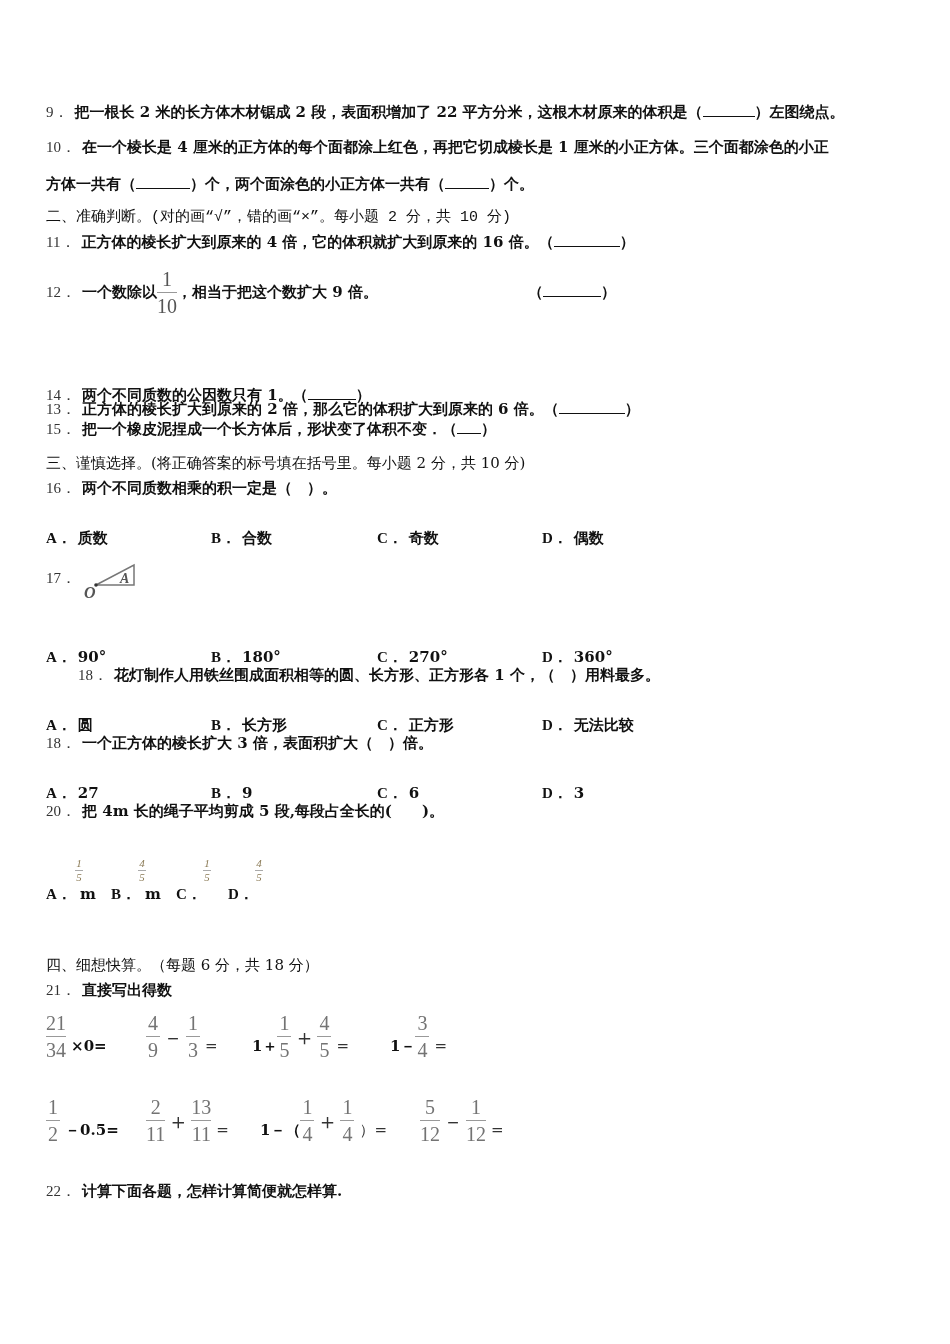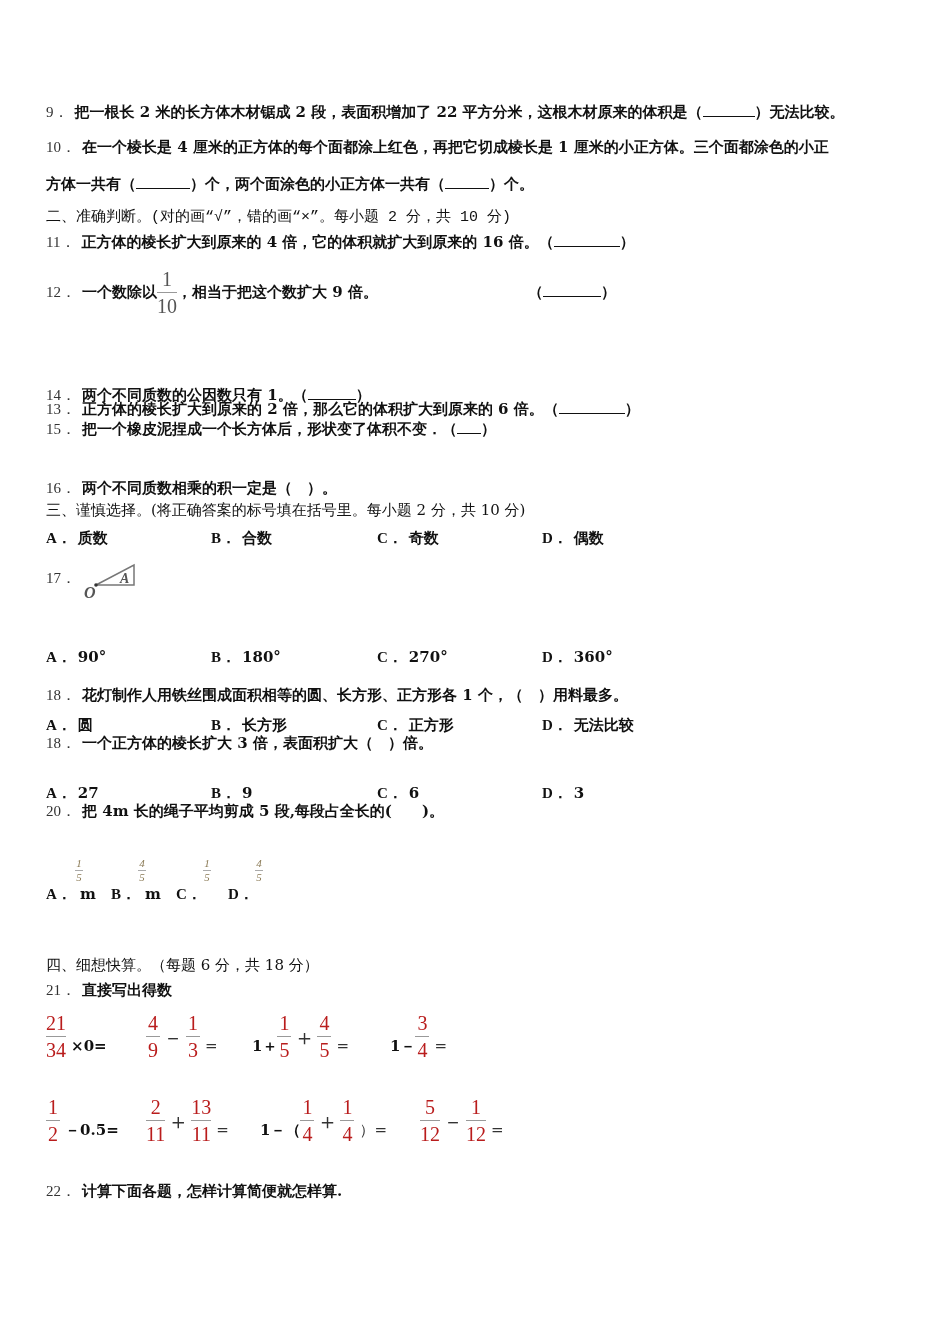--- a/index.html
+++ b/index.html
@@ -10,35 +10,35 @@
   }
   .line {
     position: absolute; left: 46px; white-space: nowrap;
     font-size: 15px; line-height: 20px; font-weight: bold;
   }
   .num { font-weight: normal; color: #333; font-family: "Liberation Serif", serif; margin-right: 6px; }
   .blank { display: inline-block; border-bottom: 1.5px solid #111; height: 14px; vertical-align: baseline; }
   .opt-row { position: absolute; left: 46px; font-size: 15px; font-weight: bold; line-height: 20px; }
   .opt { position: absolute; white-space: nowrap; margin-top: 16px; }
   .opt .lbl { font-family: "Liberation Serif", serif; margin-right: 6px; }
-  .frac { display: inline-flex; flex-direction: column; align-items: center; vertical-align: middle; font-weight: normal; color: #b91c1c; font-family: "Liberation Serif", serif; font-size: 20px; line-height: 22px; }
+  .frac { display: inline-flex; flex-direction: column; align-items: center; vertical-align: middle; font-weight: normal; color: #737373; font-family: "Liberation Serif", serif; font-size: 20px; line-height: 22px; }
   .frac .bar { width: 100%; min-width: 14px; border-top: 1px solid #999; margin: 2px 0; }
   .frac.small { font-size: 11px; line-height: 11px; font-style: italic; color: #8a7a55; }
   .frac.small .bar { min-width: 8px; margin: 1px 0; border-top-color: #aaa; }
   .calc { position: absolute; white-space: nowrap; font-size: 16px; }
   .calc .op { font-weight: normal; font-size: 22px; color: #333; margin: 0 2px; vertical-align: -4px; }
   .calc .tail { font-weight: bold; font-size: 15px; vertical-align: -10px; }
   .calc .tail.light { font-weight: normal; color: #333; }
   .fig { display: inline-block; vertical-align: middle; }
 </style>
 </head>
 <body>
 
 <div class="line" style="top:102px;">
-  <span class="num">9．</span><span>把一根长 2 米的长方体木材锯成 2 段，表面积增加了 22 平方分米，这根木材原来的体积是（</span><span class="blank" style="width:52px"></span><span>）无法比较。</span>
+  <span class="num">9．</span><span>把一根长 2 米的长方体木材锯成 2 段，表面积增加了 22 平方分米，这根木材原来的体积是（</span><span class="blank" style="width:52px"></span><span>）左图绕点。</span>
 </div>
 
 <div class="line" style="top:137px;">
   <span class="num">10．</span><span>在一个棱长是 4 厘米的正方体的每个面都涂上红色，再把它切成棱长是 1 厘米的小正方体。三个面都涂色的小正</span>
 </div>
 <div class="line" style="top:174px;text-align:right;">
   <span>方体一共有（</span><span class="blank" style="width:54px"></span><span>）个，两个面涂色的小正方体一共有（</span><span class="blank" style="width:44px"></span><span>）个。</span>
 </div>
 
 <div class="line" style="top:208px; font-weight:normal;font-family:Liberation Mono, monospace;">二、准确判断。(对的画“√”，错的画“×”。每小题 2 分，共 10 分)</div>
@@ -60,21 +60,21 @@
 </div>
 
 <div class="line" style="top:385px;">
   <span class="num">14．</span><span>两个不同质数的公因数只有 1。（</span><span class="blank" style="width:48px"></span><span>）</span>
 </div>
 
 <div class="line" style="top:419px;">
   <span class="num">15．</span><span>把一个橡皮泥捏成一个长方体后，形状变了体积不变．（</span><span class="blank" style="width:24px"></span><span>）</span>
 </div>
 
-<div class="line" style="top:453px; font-weight:normal;margin-top:47px;">三、谨慎选择。(将正确答案的标号填在括号里。每小题 2 分，共 10 分)</div>
+<div class="line" style="top:453px; font-weight:normal;">三、谨慎选择。(将正确答案的标号填在括号里。每小题 2 分，共 10 分)</div>
 
 <div class="line" style="top:478px;">
   <span class="num">16．</span><span>两个不同质数相乘的积一定是（　）。</span>
 </div>
 <div class="opt-row" style="top:512px;">
   <span class="opt" style="left:0"><span class="lbl">A．</span><span>质数</span></span>
   <span class="opt" style="left:165px"><span class="lbl">B．</span><span>合数</span></span>
   <span class="opt" style="left:331px"><span class="lbl">C．</span><span>奇数</span></span>
   <span class="opt" style="left:496px"><span class="lbl">D．</span><span>偶数</span></span>
 </div>
@@ -87,21 +87,21 @@
         <text x="38" y="24" font-family="Liberation Serif, serif" font-style="italic" font-size="14" fill="#555">A</text>
       </svg></span>
 </div>
 <div class="opt-row" style="top:631px;">
   <span class="opt" style="left:0"><span class="lbl">A．</span><span>90°</span></span>
   <span class="opt" style="left:165px"><span class="lbl">B．</span><span>180°</span></span>
   <span class="opt" style="left:331px"><span class="lbl">C．</span><span>270°</span></span>
   <span class="opt" style="left:496px"><span class="lbl">D．</span><span>360°</span></span>
 </div>
 
-<div class="line" style="top:685px;">
+<div class="line" style="top:665px;margin-left:32px;">
   <span class="num">18．</span><span>花灯制作人用铁丝围成面积相等的圆、长方形、正方形各 1 个，（　）用料最多。</span>
 </div>
 <div class="opt-row" style="top:699px;">
   <span class="opt" style="left:0"><span class="lbl">A．</span><span>圆</span></span>
   <span class="opt" style="left:165px"><span class="lbl">B．</span><span>长方形</span></span>
   <span class="opt" style="left:331px"><span class="lbl">C．</span><span>正方形</span></span>
   <span class="opt" style="left:496px"><span class="lbl">D．</span><span>无法比较</span></span>
 </div>
 
 <div class="line" style="top:733px;">

